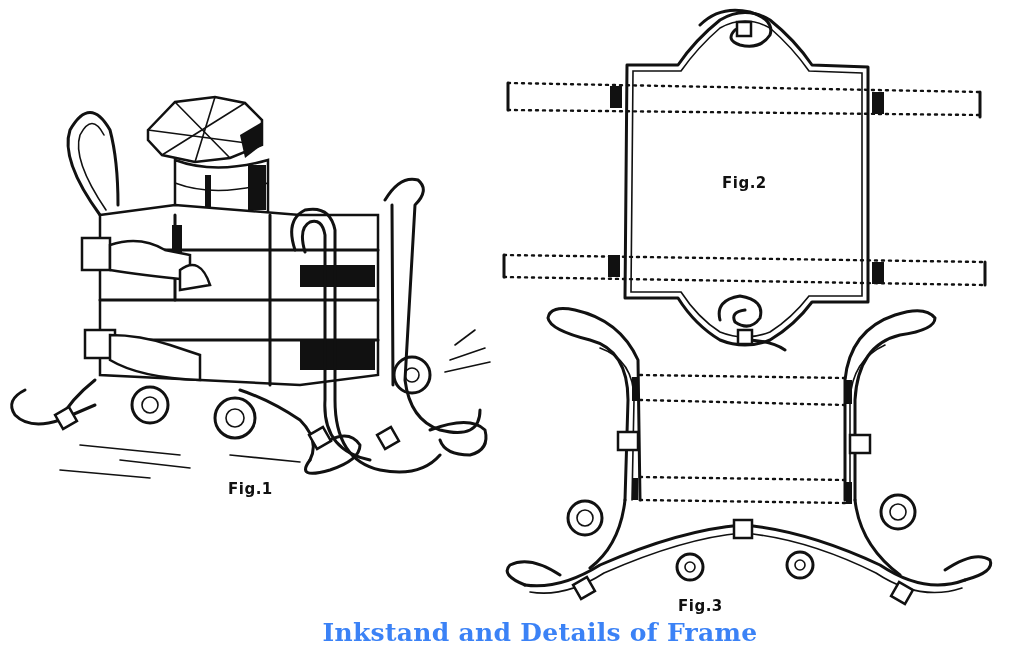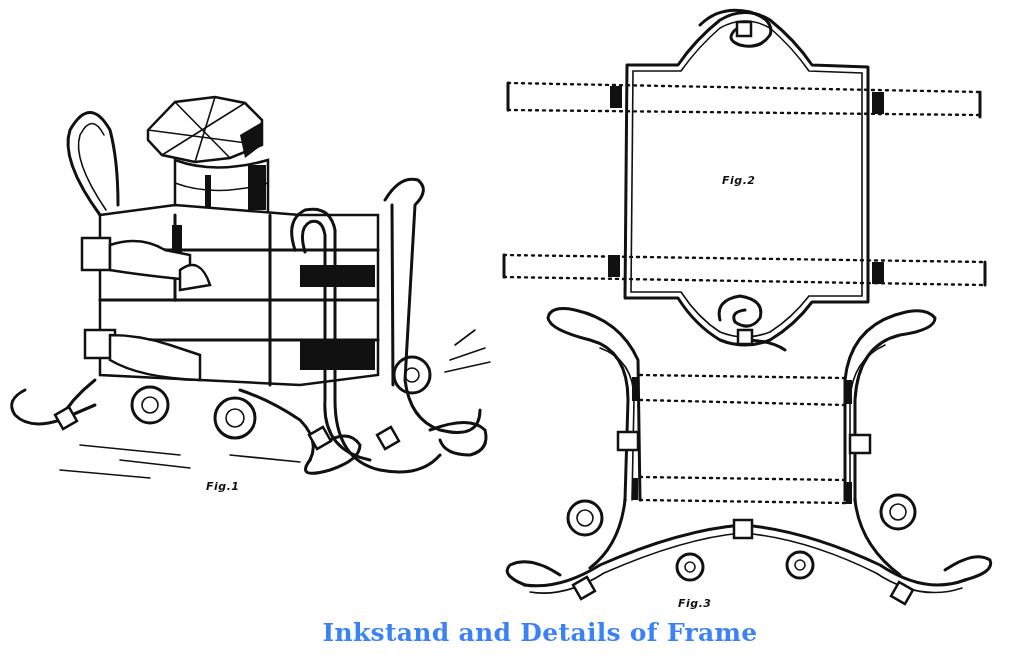--- a/index.html
+++ b/index.html
@@ -1,18 +1,18 @@
 <!DOCTYPE html>
 <html><head>
 <meta charset="utf-8">
 <style>
   html, body { margin:0; padding:0; background:#ffffff; }
   body { width:1024px; height:660px; position:relative; overflow:hidden; font-family:"DejaVu Serif", serif; }
   .art { position:absolute; left:0; top:0; width:1024px; height:660px; }
-  .fig-label { position:absolute; font-family:"DejaVu Sans", sans-serif; font-weight:bold; font-size:11px; color:#111; letter-spacing:0.5px;font-style:italic; }
+  .fig-label { position:absolute; font-family:"DejaVu Sans", sans-serif; font-weight:bold; font-size:15px; color:#111; letter-spacing:0.5px; }
   .caption { position:absolute; left:0; width:1024px; top:618px; text-align:center; font-family:"DejaVu Serif", serif; font-weight:bold; font-size:25px; color:#3b82f6; letter-spacing:0.3px;padding-left:28px; }
   .stroke { fill:none; stroke:#111; stroke-width:3; stroke-linecap:round; stroke-linejoin:round; }
   .thin { fill:none; stroke:#111; stroke-width:1.6; stroke-linecap:round; }
   .dot { fill:none; stroke:#111; stroke-width:2.4; stroke-dasharray:2 5; stroke-linecap:round; }
   .solid { fill:#111; }
   .white { fill:#fff; stroke:#111; stroke-width:2.5; }
 </style>
 </head>
 <body>
 
@@ -142,17 +142,17 @@
     <path class="dot" d="M640,400 L845,405"></path>
     <path class="dot" d="M640,477 L845,480"></path>
     <path class="dot" d="M640,500 L845,503"></path>
     <rect class="solid" x="632" y="377" width="6" height="24"></rect>
     <rect class="solid" x="846" y="380" width="6" height="24"></rect>
     <rect class="solid" x="632" y="478" width="6" height="22"></rect>
     <rect class="solid" x="846" y="482" width="6" height="22"></rect>
   </g>
 </svg>
 
-<div class="fig-label" style="left:206px; top:480px;">Fig.1</div>
+<div class="fig-label" style="left:228px; top:480px;">Fig.1</div>
 <div class="fig-label" style="left:722px; top:174px;">Fig.2</div>
 <div class="fig-label" style="left:678px; top:597px;">Fig.3</div>
 
 <div class="caption">Inkstand and Details of Frame</div>
 
 </body></html>

